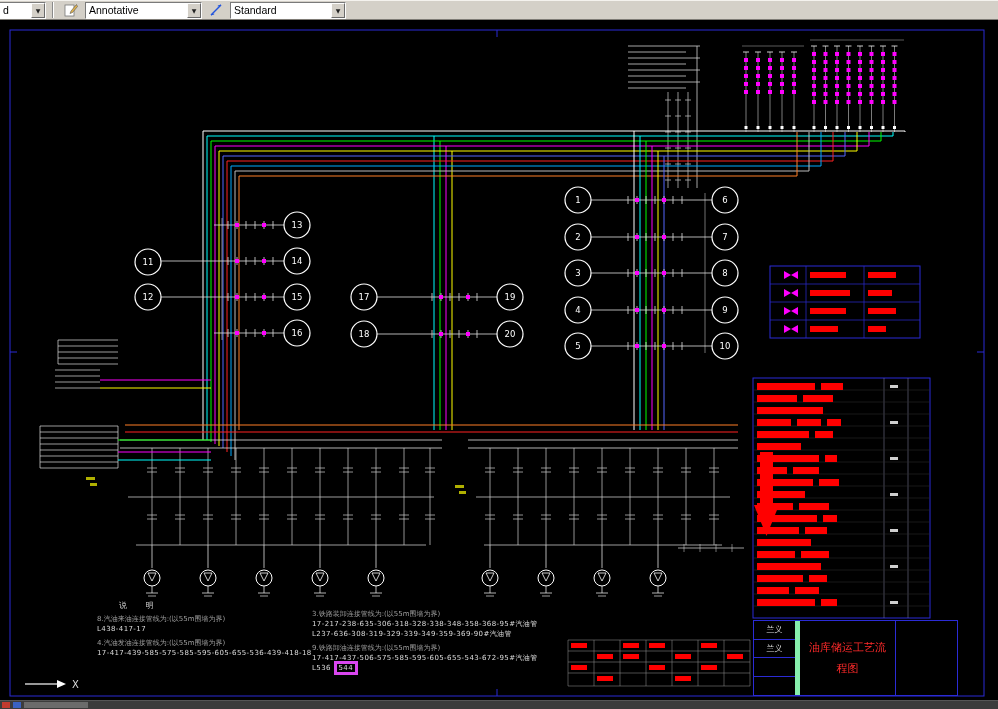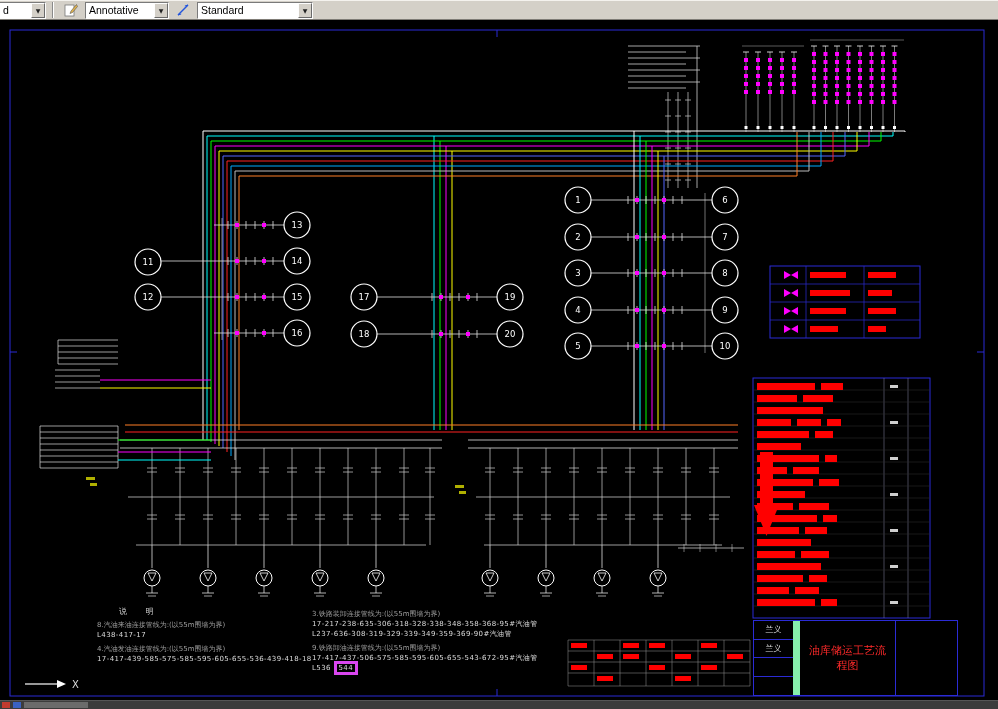--- a/index.html
+++ b/index.html
@@ -16,36 +16,36 @@
   .cbtn{width:14px;height:15px;background:#d4d0c8;border:1px solid;border-color:#fdfdfd #6a6a6a #6a6a6a #fdfdfd;
     display:flex;align-items:center;justify-content:center;font-size:6px;color:#222;box-sizing:border-box;}
   .tbtn{width:22px;height:18px;background:#d4d0c8;border:none;padding:1px;display:flex;align-items:center;justify-content:center;}
   .ticon{width:14px;height:14px;}
   .tsep{width:0;height:16px;border-left:1px solid #8a8a8a;border-right:1px solid #fff;margin:0 3px;}
   
   .canvas{position:absolute;top:20px;left:0;width:998px;height:680px;background:#000;cursor:crosshair;}
   .canvas svg{position:absolute;top:0;left:0;}
   
   .notes{position:absolute;left:97px;top:576px;width:480px;height:102px;color:#bbb;}
-  .nh{font-size:8px;letter-spacing:8px;color:#cfcfcf;margin:10px 0 3px 22px;white-space:nowrap;}
+  .nh{font-size:8px;letter-spacing:8px;color:#cfcfcf;margin:4px 0 3px 22px;white-space:nowrap;}
   .nl{font-size:7px;line-height:10px;white-space:nowrap;}
   .lbl{color:#9f9f9f;}
   .num{color:#dcdcdc;letter-spacing:0.4px;}
   .ncol2{position:absolute;left:215px;top:13px;width:262px;}
   .boxed{border:3px solid #d946ef;padding:0 2px;}
   
   .titleblock{position:absolute;left:753px;top:600px;width:205px;height:76px;border:1px solid #2b2bd5;
     box-sizing:border-box;background:#000;}
-  .tb-left{position:absolute;left:0;top:0;width:46px;height:100%;border-right:7px solid #86efac;box-sizing:border-box;}
+  .tb-left{position:absolute;left:0;top:0;width:46px;height:100%;border-right:5px solid #86efac;box-sizing:border-box;}
   .tb-row{height:25%;border-bottom:1px solid #2b2bd5;box-sizing:border-box;color:#ddd;font-size:8px;
     display:flex;align-items:center;justify-content:center;}
   .tb-row:last-child{border-bottom:none;}
   .tb-mid{position:absolute;left:46px;top:0;width:96px;height:100%;border-right:1px solid #2b2bd5;box-sizing:border-box;
     display:flex;align-items:center;justify-content:center;text-align:center;color:#ff2a2a;
-    font-size:11px;line-height:15px;padding:0 9px;}
+    font-size:11px;line-height:21px;padding:0 9px;}
   .tb-right{position:absolute;left:142px;top:0;width:61px;height:100%;}
   .tb-rrow{height:50%;border-bottom:1px solid #2b2bd5;box-sizing:border-box;color:#ddd;font-size:8px;
     display:flex;align-items:center;justify-content:center;text-align:center;}
   .tb-rrow:last-child{border-bottom:none;}
   
   .taskbar{position:absolute;left:0;bottom:0;width:998px;height:9px;background:#3c3c3c;
     border-top:1px solid #565656;box-sizing:border-box;display:flex;align-items:center;gap:3px;padding-left:2px;}
   .tk1{width:8px;height:6px;background:#c23a2f;}
   .tk2{width:8px;height:6px;background:#3a62c2;}
   .tk3{width:64px;height:6px;background:#6b6b6b;}
@@ -60,21 +60,21 @@
       <span class="cval">d</span>
       <span class="cbtn">▼</span>
     </div>
     <div class="tsep"></div>
     <button class="tbtn">
       <svg class="ticon" viewBox="0 0 14 14">
         <rect x="1" y="2" width="9" height="11" fill="#ffffff" stroke="#777" stroke-width="0.8"></rect>
         <path d="M12.5 1.5 L7 8 L6 10.5 L8.5 9.5 L13.5 3.5 Z" fill="#e3b44c" stroke="#555" stroke-width="0.6"></path>
       </svg>
     </button>
-    <div class="combo" style="width:84px">
+    <div class="combo" style="width:117px">
       <span class="cval">Annotative</span>
       <span class="cbtn">▼</span>
     </div>
     <button class="tbtn">
       <svg class="ticon" viewBox="0 0 14 14">
         <path d="M2 12 L12 2" stroke="#2255dd" stroke-width="1.4"></path>
         <path d="M2 12 l3.2 -1 M12 2 l-3.2 1" stroke="#2255dd" stroke-width="1"></path>
       </svg>
     </button>
     <div class="combo" style="width:116px">

